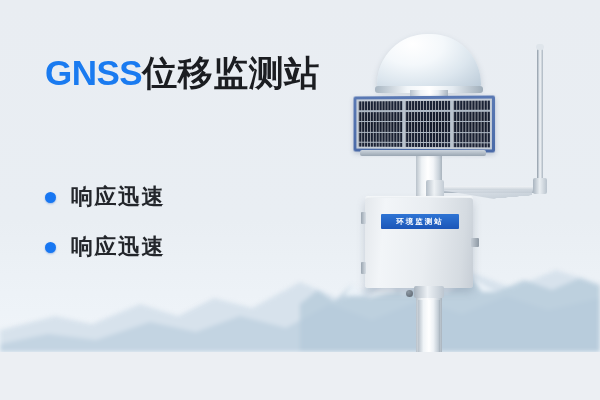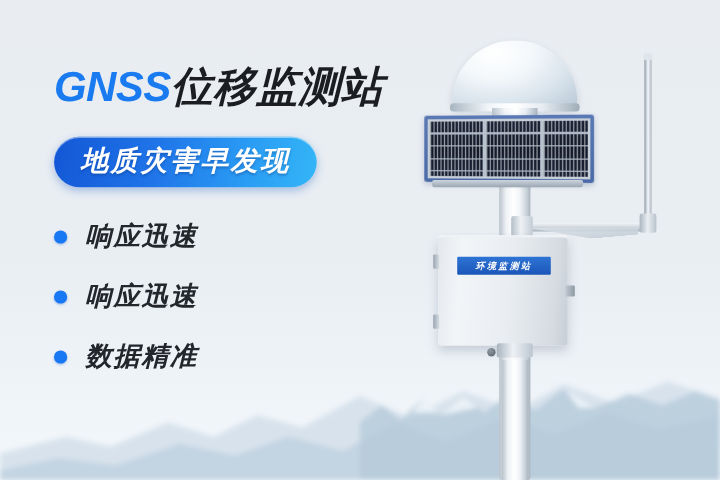--- a/index.html
+++ b/index.html
@@ -3,23 +3,22 @@
 <meta charset="utf-8">
 <title>GNSS位移监测站</title>
 <style>
   html,body{margin:0;padding:0;}
   body{
     width:600px;height:400px;overflow:hidden;
     font-family:"Liberation Sans","DejaVu Sans",sans-serif;
     background:#eceff3;
   }
   .poster{
-    position:relative;width:600px;height:400px;overflow:hidden;
+    position:relative;width:600px;height:352px;overflow:hidden;
     background:linear-gradient(170deg,#eaeef2 0%,#e9edf2 40%,#eef2f6 70%,#f3f7fa 100%);
-    font-style:italic;
   }
 
   
   .sky{
     position:absolute;left:0;right:0;top:0;height:400px;
     background:linear-gradient(180deg,#e9edf2 0%,#e9eef3 55%,#eef3f8 78%,#f4f8fb 100%);
   }
   .mtn{position:absolute;bottom:0;left:0;width:600px;height:140px;}
   .mtn svg{display:block;width:600px;height:140px;filter:blur(2.2px);}
 
@@ -196,38 +195,33 @@
       <path d="M0 132 L48 122 L96 128 L150 110 L196 120 L240 104 L286 116 L330 92 L372 108 L420 88 L462 102 L506 84 L548 98 L600 86 L600 140 L0 140 Z" fill="#c3d4e2"></path>
       <path d="M300 92 L318 78 L334 90 L352 72 L368 86 L386 70 L404 84 L424 68 L446 82 L470 64 L496 80 L524 68 L552 78 L580 66 L600 74 L600 140 L300 140 Z" fill="#b4c9da" opacity="0.75"></path>
       <path d="M368 86 L386 70 L398 80 L386 82 Z M470 64 L496 80 L482 80 Z M352 72 L366 84 L344 84 Z" fill="#eef4f9" opacity="0.9"></path>
     </svg>
   </div>
 
   <div class="copy">
 
     <div class="title"><span class="en">GNSS</span><span>位移监测站</span></div>
 
-    <div class="badge">地质灾害早发现</div>
 
     <div class="features">
 
       <div class="feature">
         <span class="dot"></span>
         <span class="txt">响应迅速</span>
       </div>
 
       <div class="feature">
         <span class="dot"></span>
         <span class="txt">响应迅速</span>
       </div>
 
-      <div class="feature">
-        <span class="dot"></span>
-        <span class="txt">数据精准</span>
-      </div>
 
     </div>
   </div>
 
   <div class="device">
 
     <div class="pole"></div>
 
     <div class="dome"></div>
     <div class="dome-rim"></div>

